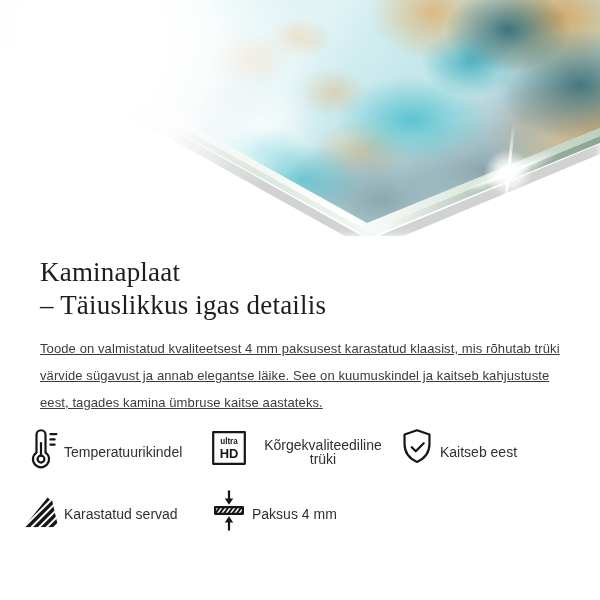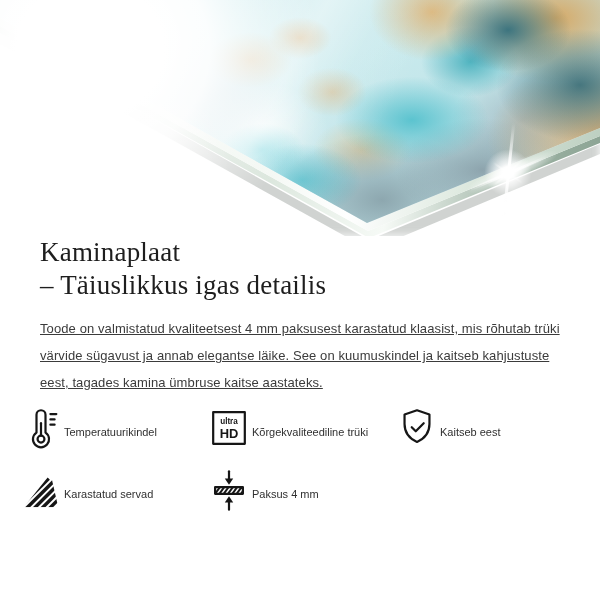--- a/index.html
+++ b/index.html
@@ -94,36 +94,36 @@
   }
   .sparkle .ray-d2 {
     width:2px; height:36px; left:-1px; top:-18px;
     background: linear-gradient(to bottom, rgba(255,255,255,0), rgba(255,255,255,.85) 50%, rgba(255,255,255,0));
     transform: rotate(-55deg);
   }
 
   
   .content { padding:0 40px; }
   h1 {
-    margin:0 0 0; font-family:"Liberation Serif", serif; font-weight:400;
+    margin:20px 0 0; font-family:"Liberation Serif", serif; font-weight:400;
     font-size:27px; line-height:33px; color:#1e1e1e; letter-spacing:.2px;
   }
   .description {
     margin:13px 0 0; width:540px;
     font-size:13px; line-height:27px; color:#3b3b3b; letter-spacing:.1px;text-decoration:underline;
   }
 
   
   .features {
     margin:8px 18px 0; display:grid; grid-template-columns:repeat(3,1fr); row-gap:14px;
   }
   .feature { display:flex; flex-direction:row; align-items:center; text-align:center; }
   .feature .icon-box { height:48px; display:flex; align-items:center; justify-content:center; }
   .feature svg { height:46px; width:46px; display:block; }
-  .feature-label { margin-top:8px; font-size:11px; color:#303030; line-height:14px; }
+  .feature-label { margin-top:8px; font-size:14px; color:#303030; line-height:14px; }
   .ic { stroke:#161616; stroke-width:2.3; fill:none; stroke-linecap:round; stroke-linejoin:round; }
   .icf { fill:#161616; stroke:none; }
 </style>
 </head>
 <body>
 
 <div class="hero">
   <div class="edge-shadow"></div>
   <div class="glass-band-2"></div>
   <div class="glass-band-1"></div>

